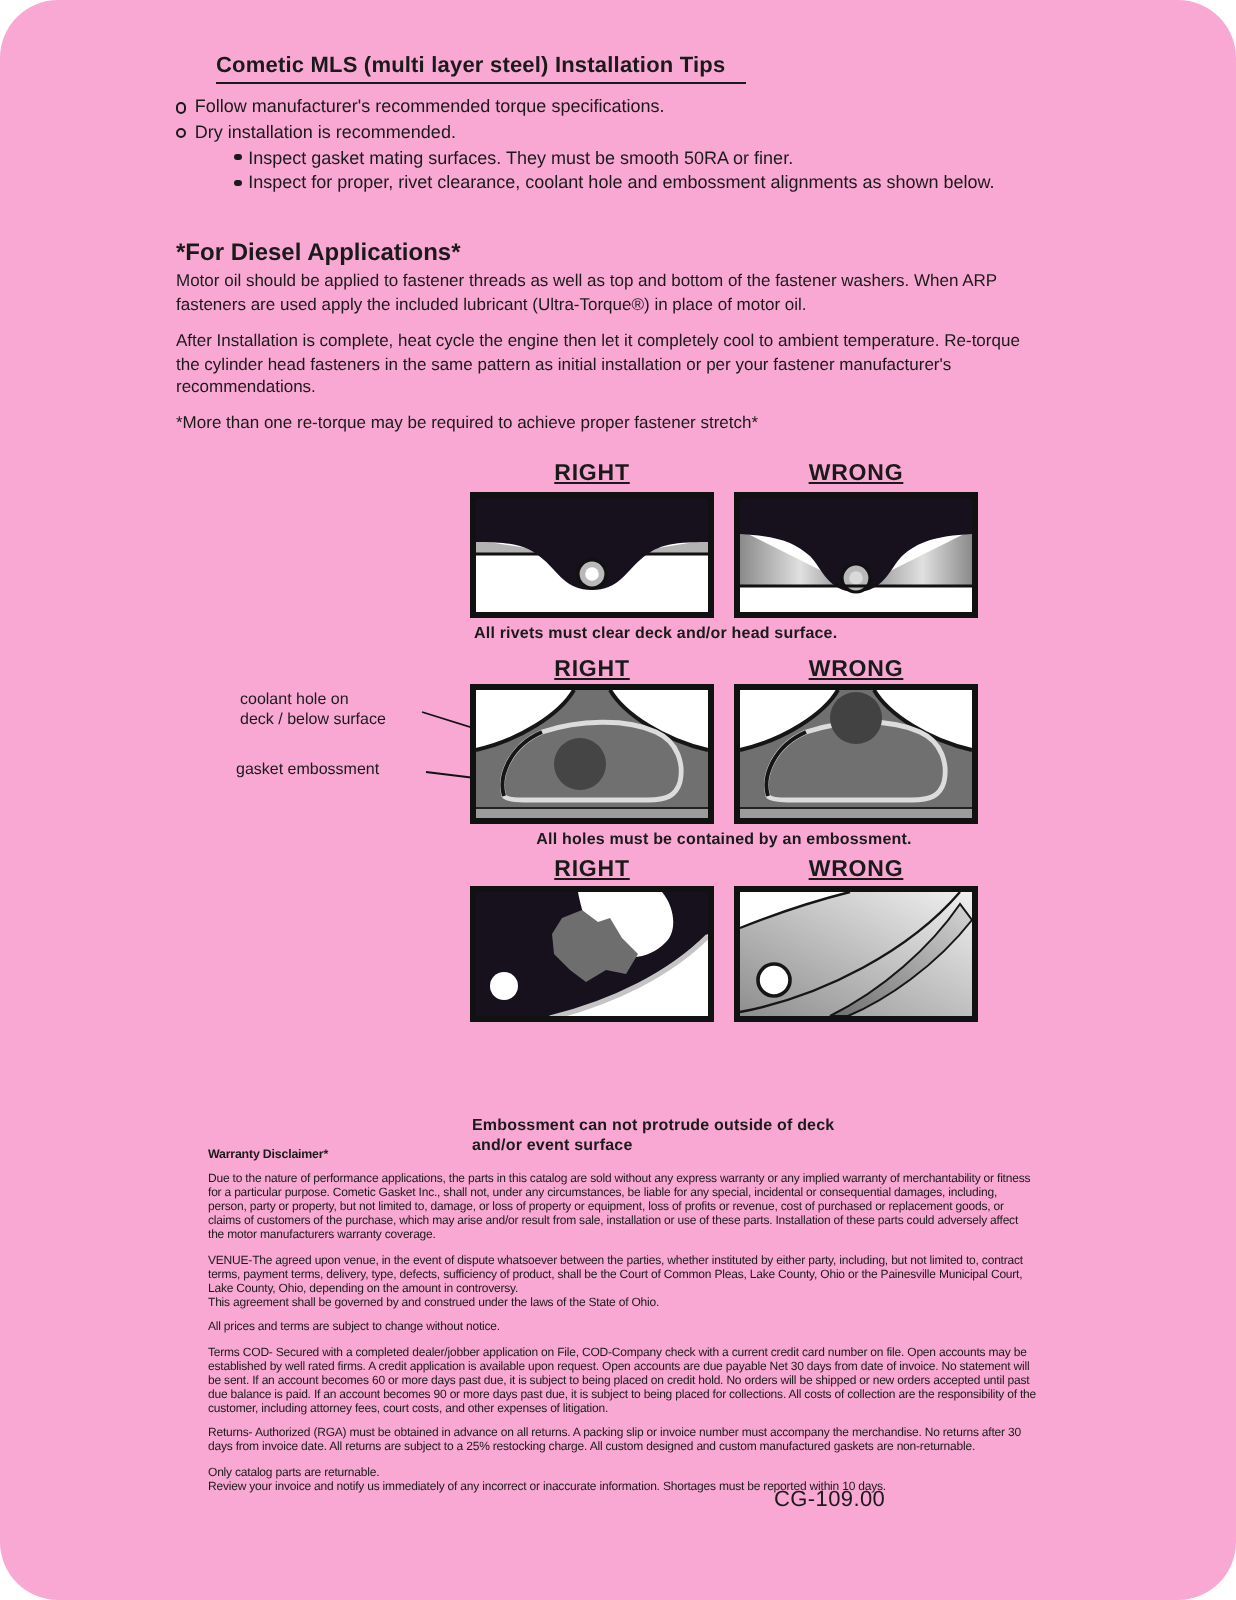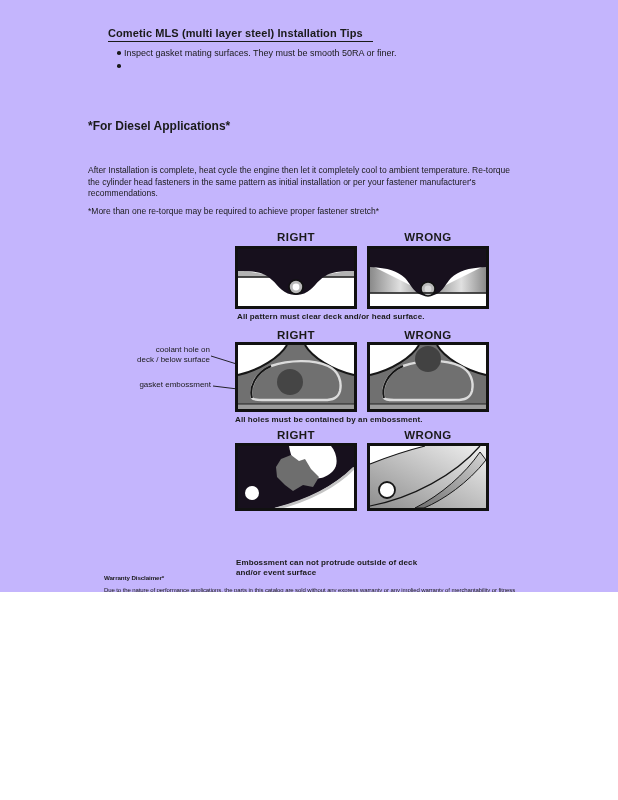--- a/index.html
+++ b/index.html
@@ -1,17 +1,17 @@
 <!DOCTYPE html>
 <html><head>
 <meta charset="utf-8">
 <style>
   html,body{margin:0;padding:0;background:#ffffff;}
-  .page{position:relative;width:618px;height:592px;background:#c4b5fd;overflow:hidden;
-        font-family:"Liberation Sans","DejaVu Sans",sans-serif;color:#1a1a1a;}
+  .page{position:relative;width:618px;height:800px;background:#f9a8d4;overflow:hidden;
+        font-family:"Liberation Sans","DejaVu Sans",sans-serif;color:#1a1a1a;border-radius:29px;}
   .abs{position:absolute;}
 
   
   .title{left:108px;top:27px;font-size:11px;font-weight:bold;letter-spacing:.1px;
          border-bottom:1.5px solid #1a1a1a;padding:0 10px 2px 0;}
 
   
   .tips{left:88px;top:47px;width:450px;font-size:9px;line-height:12.8px;}
   .b-row{display:flex;align-items:flex-start;}
   .b-mark{flex:0 0 auto;width:3.4px;height:3.4px;border:0.9px solid #1a1a1a;border-radius:50%;
@@ -20,50 +20,60 @@
   .b-mark-f{flex:0 0 auto;width:3.6px;height:3.6px;background:#1a1a1a;border-radius:50%;
             margin:4.2px 3.5px 0 0;}
 
   
   .d-head{left:88px;top:119px;font-size:12px;font-weight:bold;}
   .d-p1{left:88px;top:135px;width:428px;font-size:8.5px;line-height:11.5px;}
   .d-p2{left:88px;top:165px;width:428px;font-size:8.5px;line-height:11.5px;}
   .d-note{left:88px;top:206px;width:428px;font-size:8.5px;}
 
   
-  .dlabel{width:122px;text-align:center;font-size:11.5px;font-weight:bold;letter-spacing:.4px;}
+  .dlabel{width:122px;text-align:center;font-size:11.5px;font-weight:bold;letter-spacing:.4px;text-decoration:underline;}
   .dcap{font-size:8px;font-weight:bold;letter-spacing:.1px;}
-  .sidelabel{font-size:8px;line-height:9.6px;text-align:right;}
+  .sidelabel{font-size:8px;line-height:9.6px;}
   .dsvg{display:block;}
 
   
   .warranty{left:104px;top:574px;width:414px;font-size:6px;line-height:7px;letter-spacing:-0.1px;}
   .warranty h4{margin:0 0 6px 0;font-size:6.2px;}
   .warranty p{margin:0 0 5.5px 0;white-space:pre-line;}
 
   .footer-code{left:387px;top:744px;font-size:11px;letter-spacing:.2px;}
 </style>
 </head>
 <body>
 
 <div class="page">
 
   <div class="abs title">Cometic MLS (multi layer steel) Installation Tips</div>
 
   <div class="abs tips">
+    <div class="b-row">
+      <span class="b-mark"></span>
+      <span>Follow manufacturer's recommended torque specifications.</span>
+    </div>
+    <div class="b-row">
+      <span class="b-mark"></span>
+      <span>Dry installation is recommended.</span>
+    </div>
     <div class="b-row b-sub">
       <span class="b-mark-f"></span>
       <span>Inspect gasket mating surfaces.  They must be smooth 50RA or finer.</span>
     </div>
     <div class="b-row b-sub">
       <span class="b-mark-f"></span>
+      <span>Inspect for proper, rivet clearance, coolant hole and embossment alignments as shown below.</span>
     </div>
   </div>
 
   <div class="abs d-head">*For Diesel Applications*</div>
+  <div class="abs d-p1">Motor oil should be applied to fastener threads as well as top and bottom of the fastener washers. When ARP fasteners are used apply the included lubricant (Ultra-Torque®) in place of motor oil.</div>
   <div class="abs d-note">*More than one re-torque may be required to achieve proper fastener stretch*</div>
   <div class="abs d-p2">After Installation is complete, heat cycle the engine then let it completely cool to ambient temperature. Re-torque the cylinder head fasteners in the same pattern as initial installation or per your fastener manufacturer's recommendations.</div>
 
   <div class="abs dlabel" style="left:235px;top:231px;">RIGHT</div>
   <div class="abs dlabel" style="left:367px;top:231px;">WRONG</div>
 
   <svg class="abs dsvg" style="left:235px;top:246px;" width="122" height="63" viewBox="0 0 122 63">
     <rect x="1.5" y="1.5" width="119" height="60" fill="#ffffff" stroke="#111111" stroke-width="3"></rect>
     <polygon points="3,24 44,30.5 3,30.5" fill="#b3b3b3"></polygon>
     <polygon points="119,24 78,30.5 119,30.5" fill="#b3b3b3"></polygon>
@@ -83,21 +93,21 @@
     </defs>
     <rect x="1.5" y="1.5" width="119" height="60" fill="#ffffff" stroke="#111111" stroke-width="3"></rect>
     <polygon points="3,19 58,46.5 3,46.5" fill="url(#gw1)"></polygon>
     <polygon points="119,19 64,46.5 119,46.5" fill="url(#gw1)"></polygon>
     <path d="M3,3 H119 V21 C100,22 92,25 84,32 C78,38 75,50 61,50 C47,50 44,38 38,32 C30,25 22,22 3,21 Z" fill="#17101d"></path>
     <circle cx="61" cy="43" r="7" fill="#b9b9b9" stroke="#111111" stroke-width="1.6"></circle>
     <circle cx="61" cy="43" r="3.4" fill="#d9d9d9"></circle>
     <line x1="3" y1="47" x2="119" y2="47" stroke="#111111" stroke-width="1.6"></line>
   </svg>
 
-  <div class="abs dcap" style="left:237px;top:312px;">All pattern must clear deck and/or head surface.</div>
+  <div class="abs dcap" style="left:237px;top:312px;">All rivets must clear deck and/or head surface.</div>
 
   <div class="abs dlabel" style="left:235px;top:329px;">RIGHT</div>
   <div class="abs dlabel" style="left:367px;top:329px;">WRONG</div>
 
   <div class="abs sidelabel" style="left:120px;top:345px;width:90px;">
     <div>coolant hole on</div>
     <div>deck / below surface</div>
   </div>
   <div class="abs sidelabel" style="left:118px;top:380px;width:93px;">gasket embossment</div>
 
@@ -126,21 +136,21 @@
     <path d="M3,3 H52 C45,15 25,28 3,33 Z" fill="#ffffff"></path>
     <path d="M52,3 C45,15 25,28 3,33" fill="none" stroke="#161616" stroke-width="2"></path>
     <path d="M70,3 H119 V33 C97,28 77,15 70,3 Z" fill="#ffffff"></path>
     <path d="M70,3 C77,15 97,28 119,33" fill="none" stroke="#161616" stroke-width="2"></path>
     <path d="M17,56 C14,46 20,31 36,24 C54,18 78,17 93,24 C104,29 107,40 105,49 C103,56 98,58 89,58 H27 C21,58 18,57.5 17,56 Z" fill="none" stroke="#dcdcdc" stroke-width="2.4"></path>
     <path d="M17,56 C14,46 20,31 36,24" fill="none" stroke="#161616" stroke-width="2"></path>
     <circle cx="61" cy="17" r="13" fill="#424242"></circle>
     <rect x="1.5" y="1.5" width="119" height="67" fill="none" stroke="#111111" stroke-width="3"></rect>
   </svg>
 
-  <div class="abs dcap" style="left:235px;top:415px;width:254px;">All holes must be contained by an embossment.</div>
+  <div class="abs dcap" style="left:235px;top:415px;width:254px;text-align:center;">All holes must be contained by an embossment.</div>
 
   <div class="abs dlabel" style="left:235px;top:429px;">RIGHT</div>
   <div class="abs dlabel" style="left:367px;top:429px;">WRONG</div>
 
   <svg class="abs dsvg" style="left:235px;top:443px;" width="122" height="68" viewBox="0 0 122 68">
     <rect x="1.5" y="1.5" width="119" height="65" fill="#ffffff" stroke="#111111" stroke-width="3"></rect>
     <path d="M3,3 H54 C56,14 60,26 70,32 C80,38 90,36 98,28 C104,22 102,10 96,3 H119 V24 C98,44 70,58 40,65 H3 Z" fill="#17101d"></path>
     <path d="M40,66 C72,58 100,44 119,25" fill="none" stroke="#c4c4c4" stroke-width="2.6"></path>
     <polygon points="46,16 56,12 64,18 70,16 76,26 84,34 78,44 68,42 58,48 50,42 42,34 41,24" fill="#6e6e6e"></polygon>
     <circle cx="17" cy="50" r="7" fill="#ffffff"></circle>

